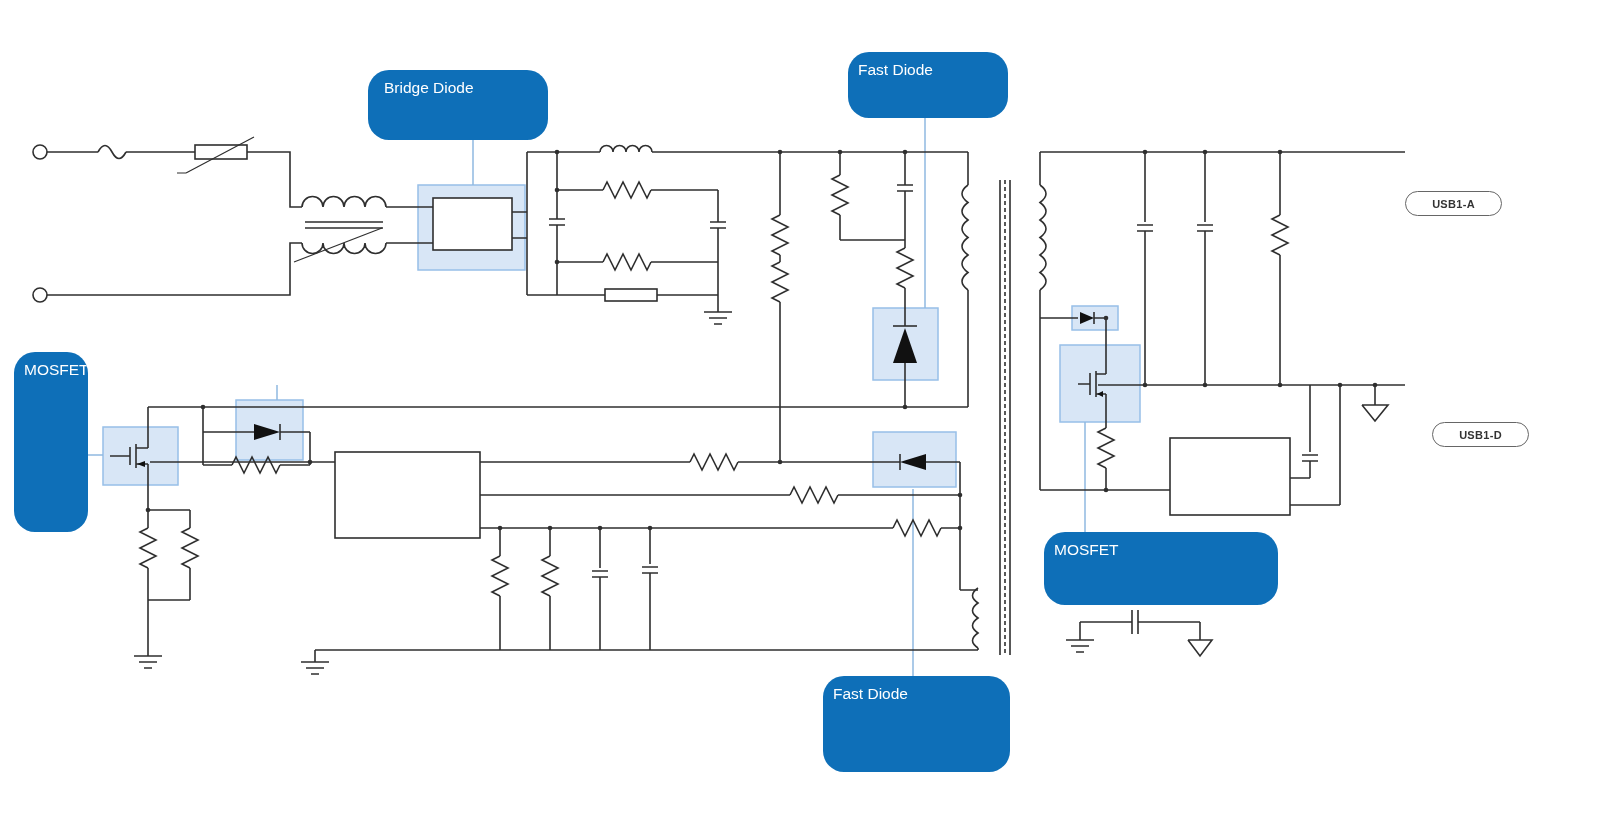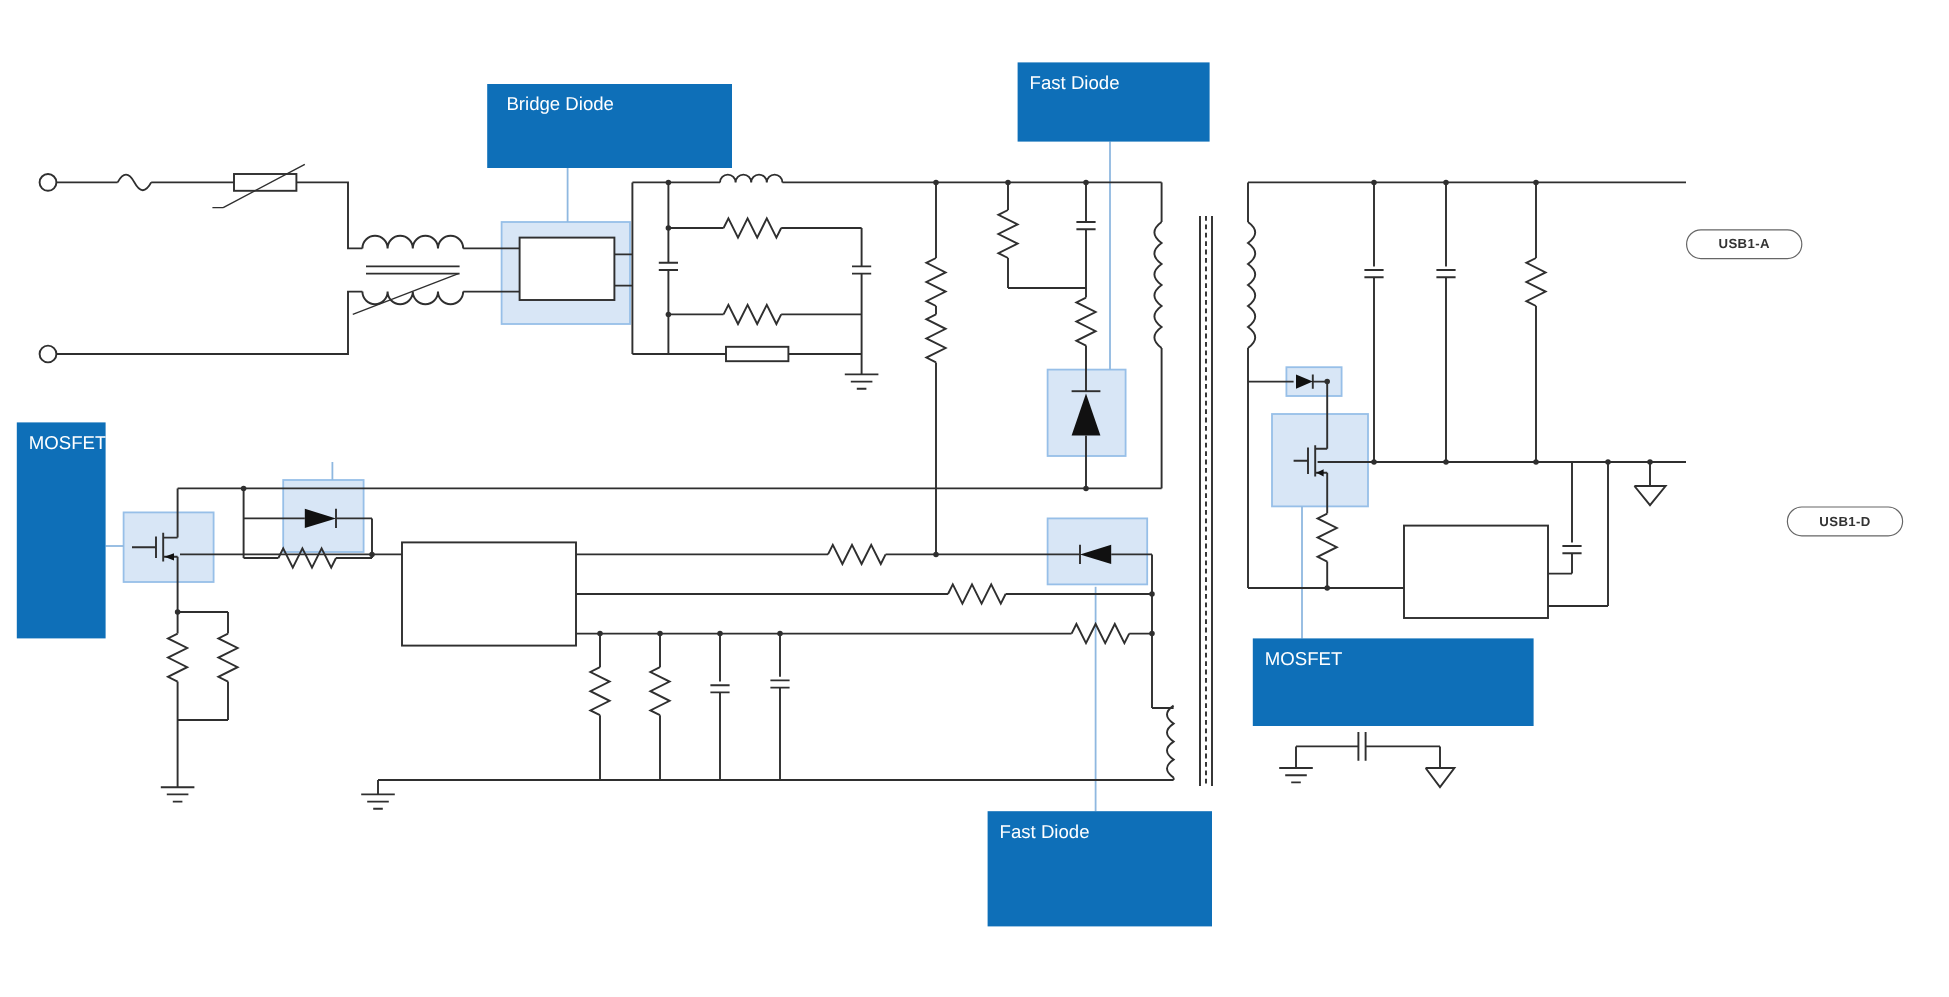--- a/index.html
+++ b/index.html
@@ -14,20 +14,21 @@
   .callout{
     position:absolute;
     background:#0e6fb8;
     color:#ffffff;
     font-size:15.5px;
     padding:9px 10px;
     box-sizing:border-box;
     line-height:1.2;
     overflow:hidden;
     white-space:nowrap;
+    border-radius:21px;
   }
   .pill{
     position:absolute;
     width:97px;height:25px;
     border:1.6px solid #666;
     border-radius:13px;
     background:#fff;
     display:flex;align-items:center;justify-content:center;
     font-size:11px;font-weight:600;color:#333;
     box-sizing:border-box;
@@ -225,21 +226,21 @@
         <circle cx="1205" cy="152" r="2.3"></circle>
         <circle cx="1280" cy="152" r="2.3"></circle>
       <circle cx="1145" cy="385" r="2.3"></circle>
         <circle cx="1205" cy="385" r="2.3"></circle>
         <circle cx="1280" cy="385" r="2.3"></circle>
       <circle cx="1340" cy="385" r="2.3"></circle>
         <circle cx="1375" cy="385" r="2.3"></circle>
     </g>
   </svg>
 
-  <div class="callout" style="left:406px;top:70px;width:204px;height:70px;padding-left:16px;">
+  <div class="callout" style="left:368px;top:70px;width:180px;height:70px;padding-left:16px;">
     <span>Bridge Diode</span>
   </div>
 
   <div class="callout" style="left:848px;top:52px;width:160px;height:66px;">
     <span>Fast Diode</span>
   </div>
 
 
   <div class="callout" style="left:14px;top:352px;width:74px;height:180px;">
     <span>MOSFET</span>
@@ -250,17 +251,17 @@
   </div>
 
   <div class="callout" style="left:823px;top:676px;width:187px;height:96px;">
     <span>Fast Diode</span>
   </div>
 
   <div class="pill" style="left:1405px;top:143px;">
     <span>USB1-A</span>
   </div>
 
-  <div class="pill" style="left:1489px;top:374px;">
+  <div class="pill" style="left:1432px;top:374px;">
     <span>USB1-D</span>
   </div>
 
 </div>
 
 </body></html>

